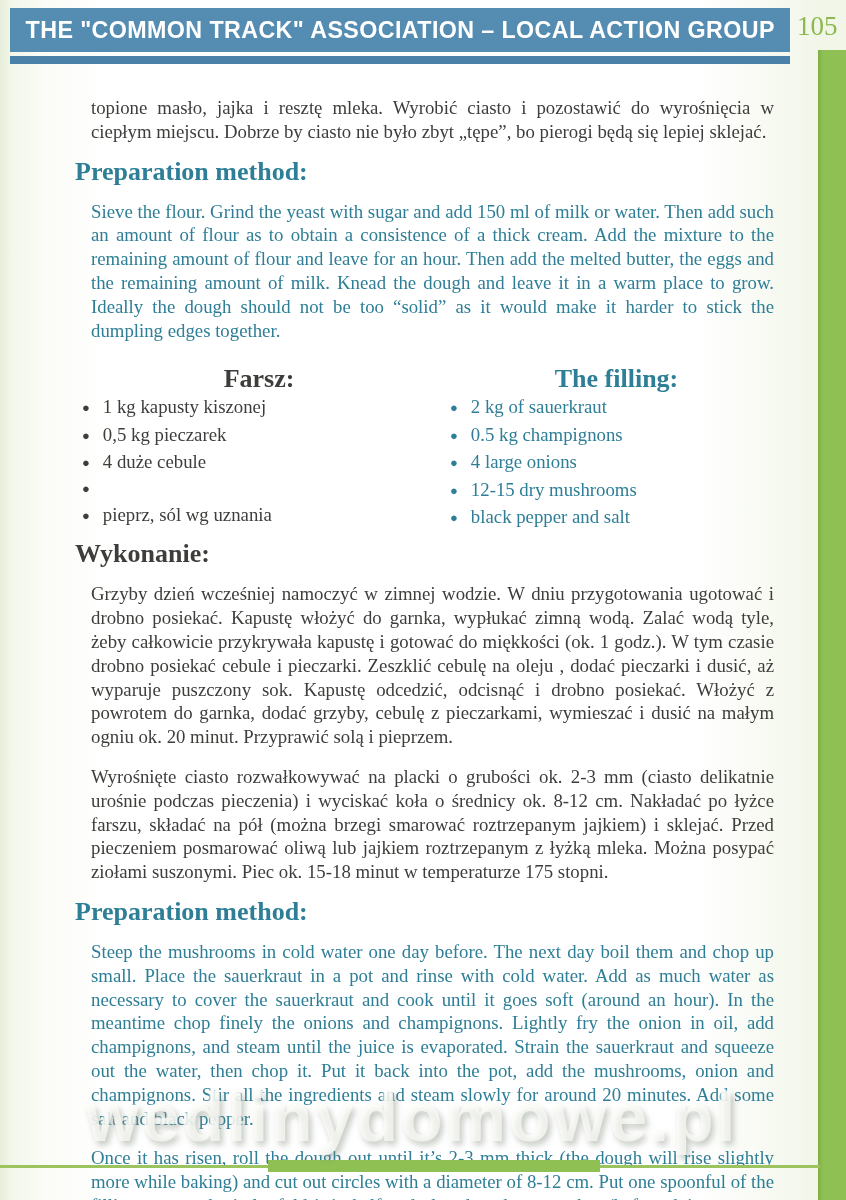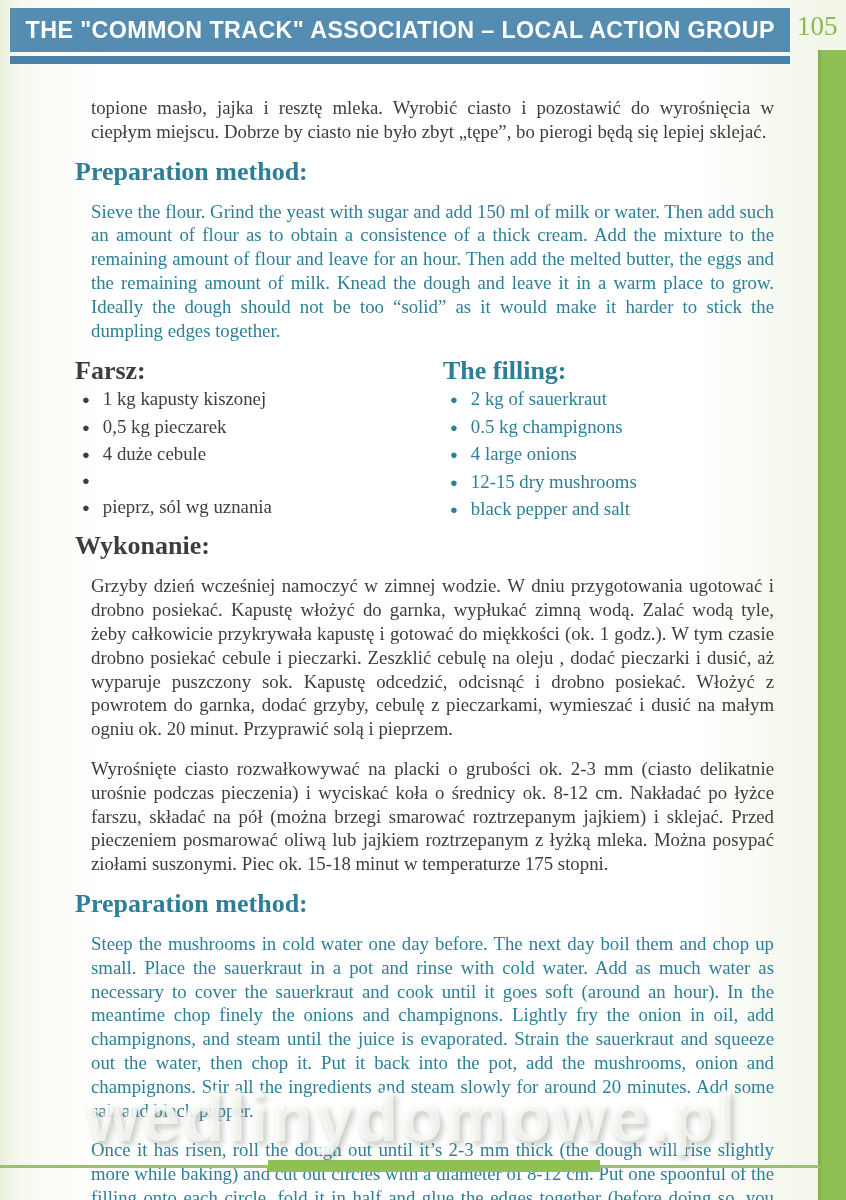--- a/index.html
+++ b/index.html
@@ -33,21 +33,21 @@
   .content{
     position:absolute;left:75px;top:80px;width:715px;
     color:#3e3d3b;font-size:18.8px;line-height:23.8px;text-align:justify;
   }
   .content p{margin:16px;}
   h2{font-size:26px;line-height:24px;margin:11px 0 1px 0;font-weight:700;}
   .teal{color:#2d7e96;}
   .cols{display:flex;margin:17px 0 6px 0;text-align:left;}
   .col-pl{width:368px;flex:0 0 368px;}
   .col-en{flex:1;}
-  .cols h2{margin:0 0 3px 0;}
+  .cols h2{margin:8px 0 3px 0;text-align:center;}
   ul.ing{list-style:none;margin:0;padding:0;}
   ul.ing li{display:flex;align-items:baseline;line-height:25.4px;}
   .bullet{
     font-size:13px;margin:0 13px 0 7px;position:relative;top:-1px;
   }
   .credit{
     margin-top:13px !important;font-style:italic;font-weight:700;font-size:16.5px;
     text-align:left;color:#3a3938;
   }
   

